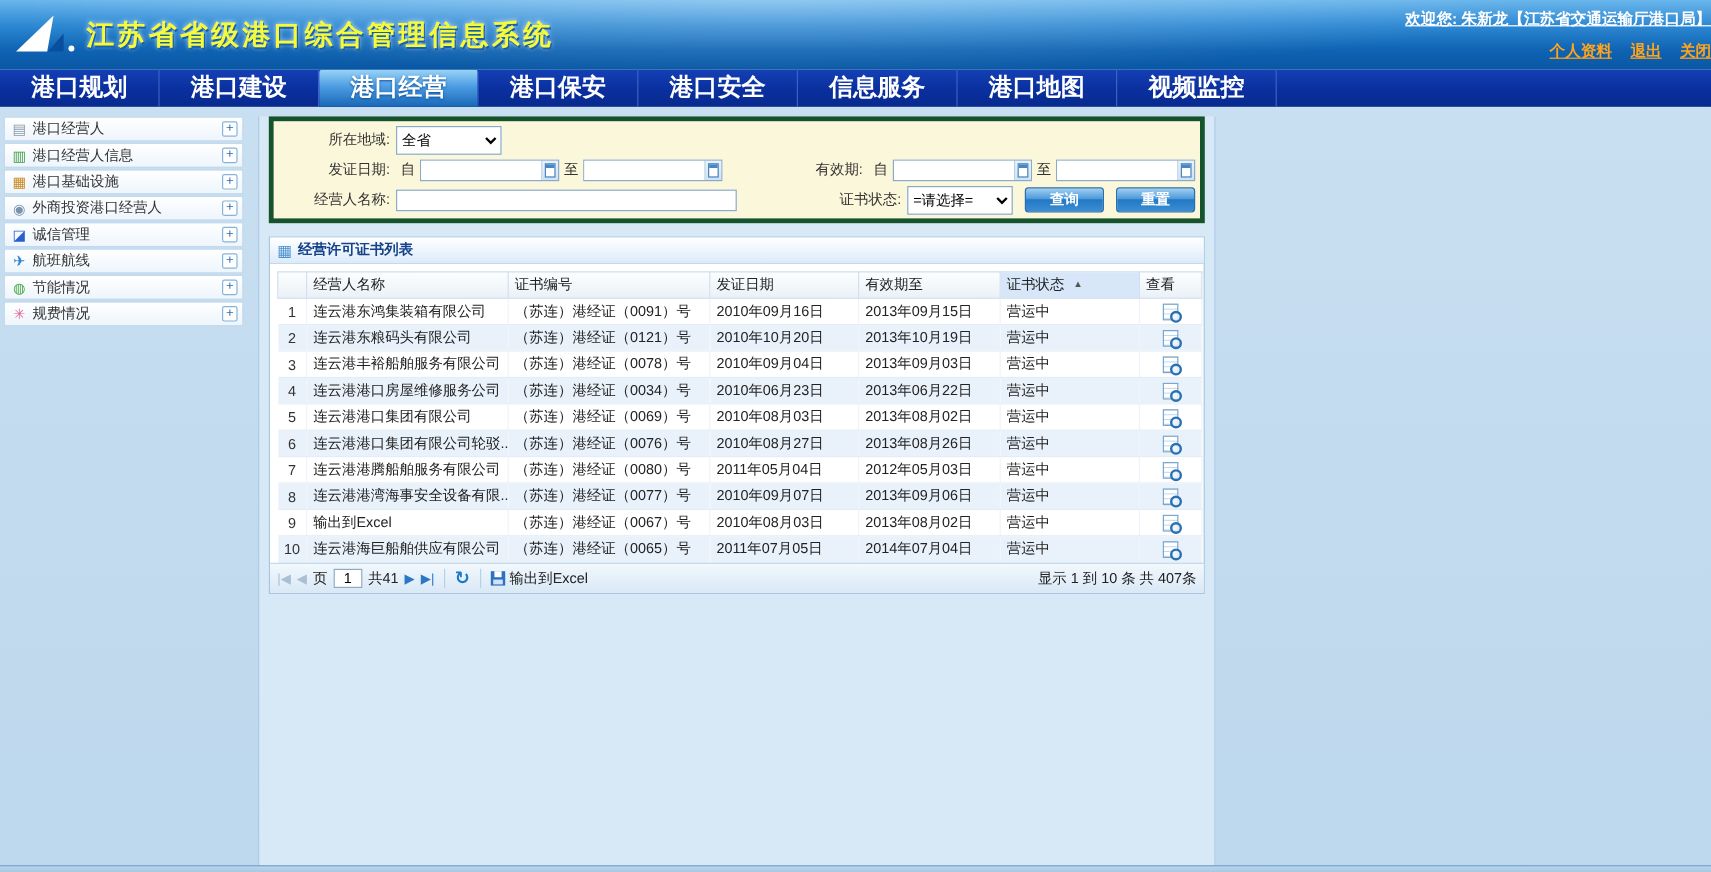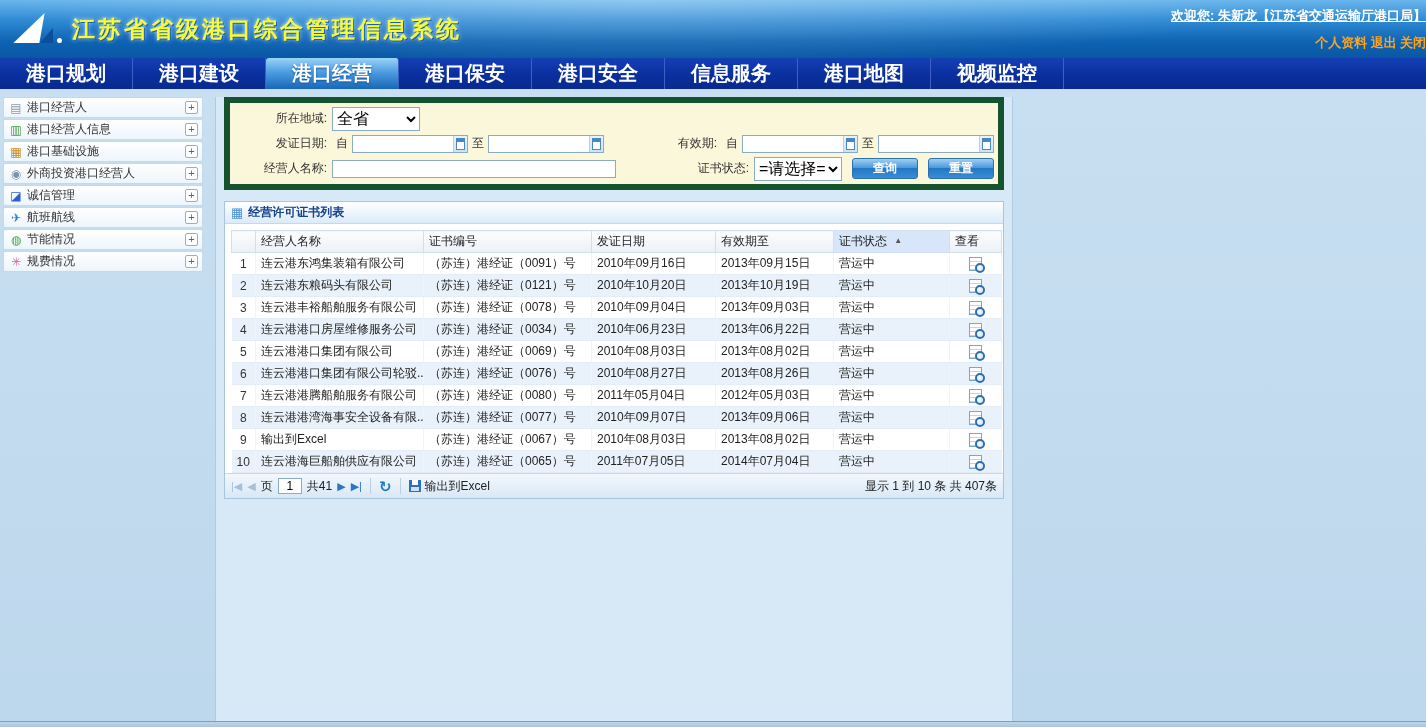--- a/index.html
+++ b/index.html
@@ -15,21 +15,21 @@
   .logo { width:48px; height:42px; margin:2px 10px 0 14px; position:relative; flex:none; }
   .logo .sail1 { position:absolute; left:2px; bottom:8px; width:0; height:0;
             border-left:26px solid transparent; border-bottom:30px solid #ffffff; transform:skewX(-10deg); }
   .logo .sail2 { position:absolute; left:26px; bottom:8px; width:0; height:0;
             border-left:13px solid transparent; border-bottom:15px solid #0a4f9e; }
   .logo .dot { position:absolute; right:0; bottom:8px; width:5px; height:5px; border-radius:50%; background:#fff; }
   .app-title { font-size:23px; font-weight:bold; letter-spacing:3px; color:#f6fb39; z-index:1;
             text-shadow:1px 1px 0 #1a5fa8, 0 0 4px rgba(255,255,255,.85); }
   .user-area { position:absolute; right:0; top:7px; text-align:right; z-index:2; }
   .welcome { color:#ffffff; font-weight:bold; font-size:13px; text-decoration:underline; margin-bottom:9px; }
-  .hlinks a { color:#ffa41c; font-weight:bold; font-size:13px; cursor:pointer; }
+  .hlinks a { color:#ffa41c; font-weight:bold; font-size:13px; margin-left:12px; text-decoration:underline; cursor:pointer; }
 
   
   .mainnav { height:31px; display:flex; background:linear-gradient(180deg,#1440b4 0%,#0a2f9e 55%,#082a8e 100%); }
   .tab { line-height:31px; padding:0 26px; color:#fff; font-size:20px; font-weight:bold;
          border-right:1px solid #3d5fc6; cursor:pointer; white-space:nowrap; }
   .tab.active { background:linear-gradient(180deg,#9ad4f8 0%,#4d9de2 45%,#1767b8 100%);
          border-radius:3px 3px 0 0; text-shadow:0 1px 2px #0a4f9e; }
 
   
   .content { display:flex; height:632px; }
@@ -40,26 +40,26 @@
   .side-item .lbl { flex:1; color:#333; }
   .expander { width:13px; height:13px; flex:none; border:1px solid #86b3da; background:#fff; color:#2a6fb0;
          font-size:11px; line-height:11px; text-align:center; border-radius:2px; cursor:pointer; }
   .ic1{color:#8a9aa8}.ic2{color:#3f9d3f}.ic3{color:#c98a1e}.ic4{color:#7a93ad}
   .ic5{color:#2a5fd0}.ic6{color:#2a7fd0}.ic7{color:#3aa53a}.ic8{color:#e0629a}
 
   .main { margin-left:9px; margin-top:8px; width:798px; height:624px; padding:0 8px;
           background:#d7e8f7; border-left:1px solid #aecbe4; border-right:1px solid #aecbe4; }
 
   
-  .filter-panel { background:#fbf7da; border:6px solid #14532d; padding:3px 4px; }
+  .filter-panel { background:#fbf7da; border:4px solid #14532d; padding:3px 4px; }
   .f-row { display:flex; align-items:center; height:25px; }
   .f-label { width:98px; text-align:right; color:#333; padding-right:5px; flex:none; }
   .f-label2 { width:76px; text-align:right; color:#333; padding-right:5px; margin-left:auto; flex:none; }
   .f-word { margin:0 4px; color:#333; }
-  select { height:24px; font-size:16px; border:1px solid #8aaac8; background:#fff; }
+  select { height:24px; font-size:12px; border:1px solid #8aaac8; background:#fff; }
   .region-select { width:88px; }
   .status-select { width:88px; }
   .txt { height:18px; border:1px solid #8aaac8; font-size:12px; padding:0 3px; }
   .name-input { width:284px; }
   .datebox { display:flex; align-items:center; height:18px; background:#fff; border:1px solid #8aaac8; }
   .datebox input { border:none; outline:none; width:100px; height:16px; font-size:12px; padding:0 2px; }
   .cal-btn { width:14px; height:16px; border-left:1px solid #b8cfe4; position:relative; cursor:pointer;
              background:linear-gradient(#eaf3fb,#cfe3f4); flex:none; }
   .cal-btn::before { content:""; position:absolute; top:2px; left:2px; right:2px; bottom:2px;
              border:1px solid #4a86c2; background:linear-gradient(#4a86c2 0 3px,#fff 3px); }

